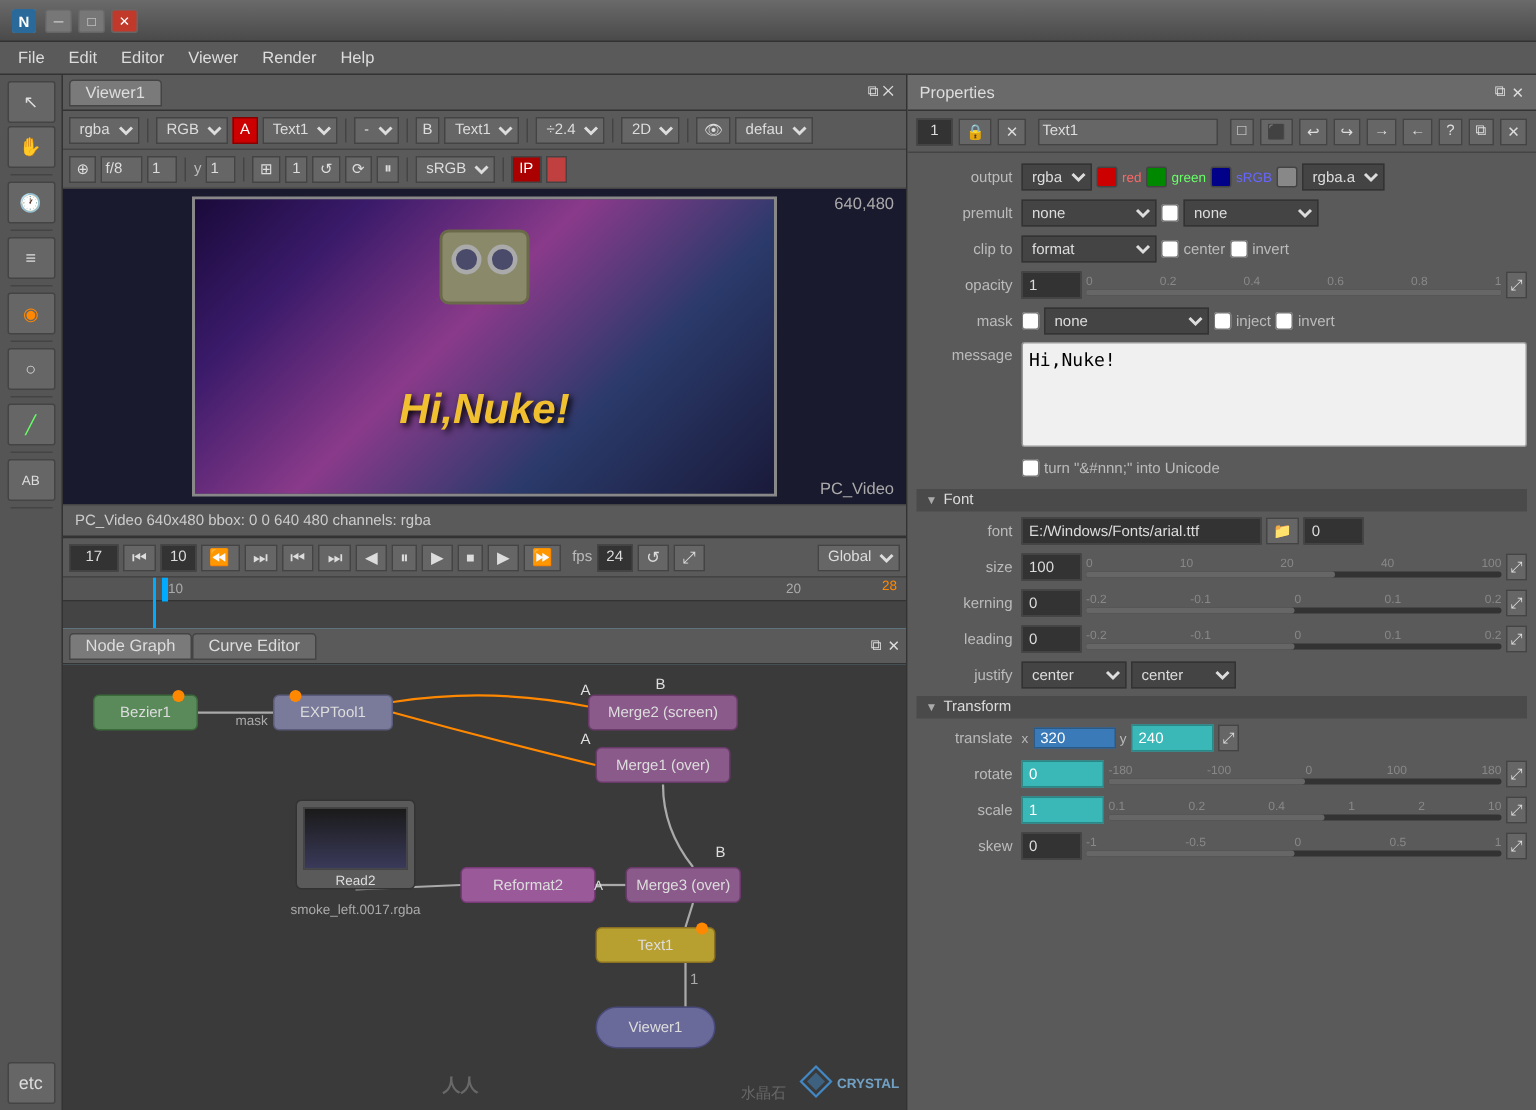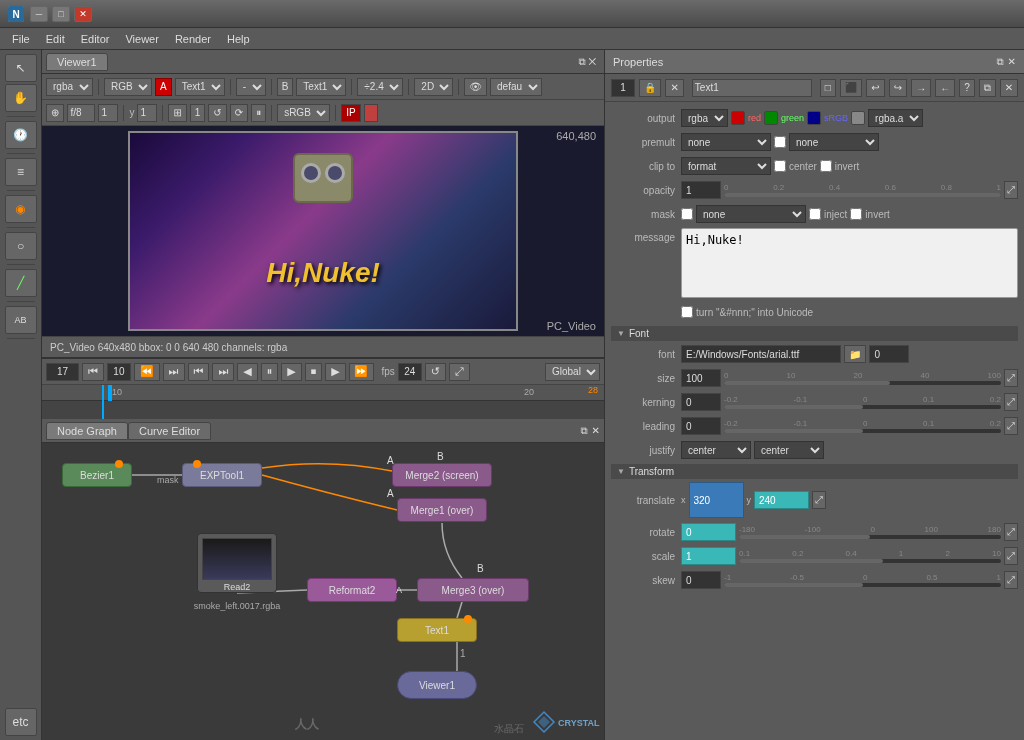--- a/index.html
+++ b/index.html
@@ -69,21 +69,21 @@
 
     
     .node { position: absolute; border-radius: 4px; font-size: 10px; text-align: center; cursor: pointer; border: 1px solid #555; }
     .node-bezier { background: #5a8a5a; width: 70px; height: 24px; top: 20px; left: 20px; display: flex; align-items: center; justify-content: center; color: #ddd; border-color: #3a6a3a; }
     .node-exptool { background: #7a7a9a; width: 80px; height: 24px; top: 20px; left: 140px; display: flex; align-items: center; justify-content: center; color: #ddd; border-color: #5a5a7a; }
     .node-merge2 { background: #8a5a8a; width: 100px; height: 24px; top: 20px; left: 350px; display: flex; align-items: center; justify-content: center; color: #ddd; border-color: #6a3a6a; }
     .node-merge1 { background: #8a5a8a; width: 90px; height: 24px; top: 55px; left: 355px; display: flex; align-items: center; justify-content: center; color: #ddd; border-color: #6a3a6a; }
     .node-read2 { background: #5a5a5a; width: 80px; height: 60px; top: 90px; left: 155px; display: flex; flex-direction: column; align-items: center; justify-content: flex-end; color: #ddd; border-color: #333; }
     .node-read2 .thumb { width: 70px; height: 42px; background: #2a2a2a; border: 1px solid #444; margin-bottom: 2px; }
     .node-reformat { background: #9a5a9a; width: 90px; height: 24px; top: 135px; left: 265px; display: flex; align-items: center; justify-content: center; color: #ddd; border-color: #7a3a7a; }
-    .node-merge3 { background: #8a5a8a; width: 112px; height: 24px; top: 135px; left: 375px; display: flex; align-items: center; justify-content: center; color: #ddd; border-color: #6a3a6a; }
+    .node-merge3 { background: #8a5a8a; width: 77px; height: 24px; top: 135px; left: 375px; display: flex; align-items: center; justify-content: center; color: #ddd; border-color: #6a3a6a; }
     .node-text { background: #b8a030; width: 80px; height: 24px; top: 175px; left: 355px; display: flex; align-items: center; justify-content: center; color: #ddd; border-color: #8a7020; }
     .node-viewer { background: #6a6a9a; width: 80px; height: 28px; top: 228px; left: 355px; display: flex; align-items: center; justify-content: center; color: #ddd; border-radius: 14px; border-color: #4a4a7a; }
     .node-dot { width: 8px; height: 8px; border-radius: 50%; position: absolute; }
     .dot-orange { background: #f80; }
 
     
     #properties { width: 420px; background: #5a5a5a; border-left: 1px solid #333; display: flex; flex-direction: column; overflow-y: hidden; }
     #props-header { background: #6a6a6a; height: 24px; display: flex; align-items: center; padding: 0 8px; border-bottom: 1px solid #333; }
     #props-toolbar { background: #5a5a5a; height: 28px; display: flex; align-items: center; padding: 0 6px; border-bottom: 1px solid #444; gap: 4px; }
     #props-tabs { background: #5a5a5a; height: 26px; display: flex; align-items: flex-end; padding: 0 6px; border-bottom: 1px solid #333; }
@@ -100,21 +100,21 @@
     .color-red { background: #c00; }
     .color-green { background: #080; }
     .color-blue { background: #008; }
     .cb-label { font-size: 10px; color: #bbb; display: flex; align-items: center; gap: 2px; }
     input[type=checkbox] { width: 12px; height: 12px; }
     .slider-track { flex: 1; height: 4px; background: #333; border-radius: 2px; position: relative; min-width: 60px; }
     .slider-fill { height: 100%; background: #666; border-radius: 2px; }
     .prop-textarea { background: #f0f0f0; border: 1px solid #999; color: #000; font-size: 12px; padding: 4px; width: 100%; height: 70px; resize: none; border-radius: 2px; }
     .section-header { background: #4a4a4a; padding: 2px 6px; font-size: 10px; color: #ddd; margin-bottom: 3px; display: flex; align-items: center; gap: 4px; cursor: pointer; }
     .section-arrow { color: #aaa; font-size: 8px; }
-    .prop-input-blue { background: #3a7ab8; border: 1px solid #2a5a88; color: #fff; font-size: 10px; height: 36px; padding: 0 4px; width: 55px; }
+    .prop-input-blue { background: #3a7ab8; border: 1px solid #2a5a88; color: #fff; font-size: 10px; height: 14px; padding: 0 4px; width: 55px; }
     .prop-input-cyan { background: #3ab8b8; border: 1px solid #2a8888; color: #fff; font-size: 10px; height: 18px; padding: 0 4px; width: 55px; }
 
     
     #connectors { position: absolute; top: 0; left: 0; width: 100%; height: 100%; pointer-events: none; }
 
     .watermark { position: absolute; bottom: 4px; right: 60px; opacity: 0.7; }
     .renm-logo { position: absolute; bottom: 4px; left: 50%; transform: translateX(-50%); }
   </style>
 </head>
 <body>

